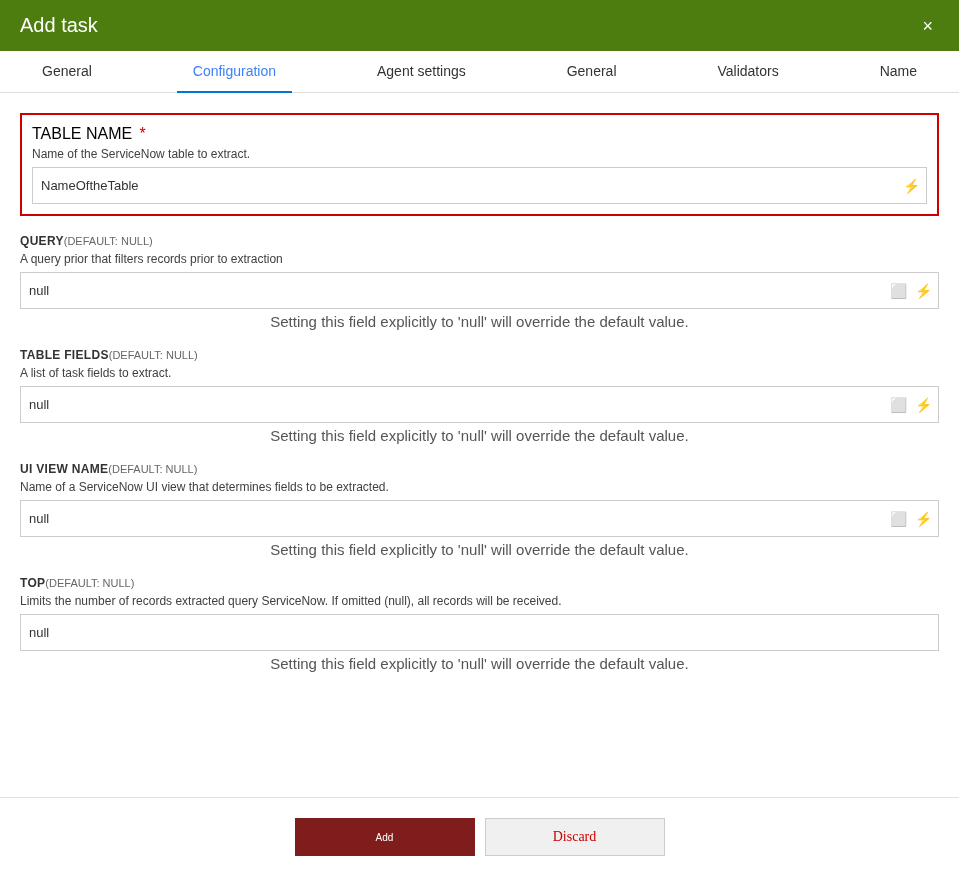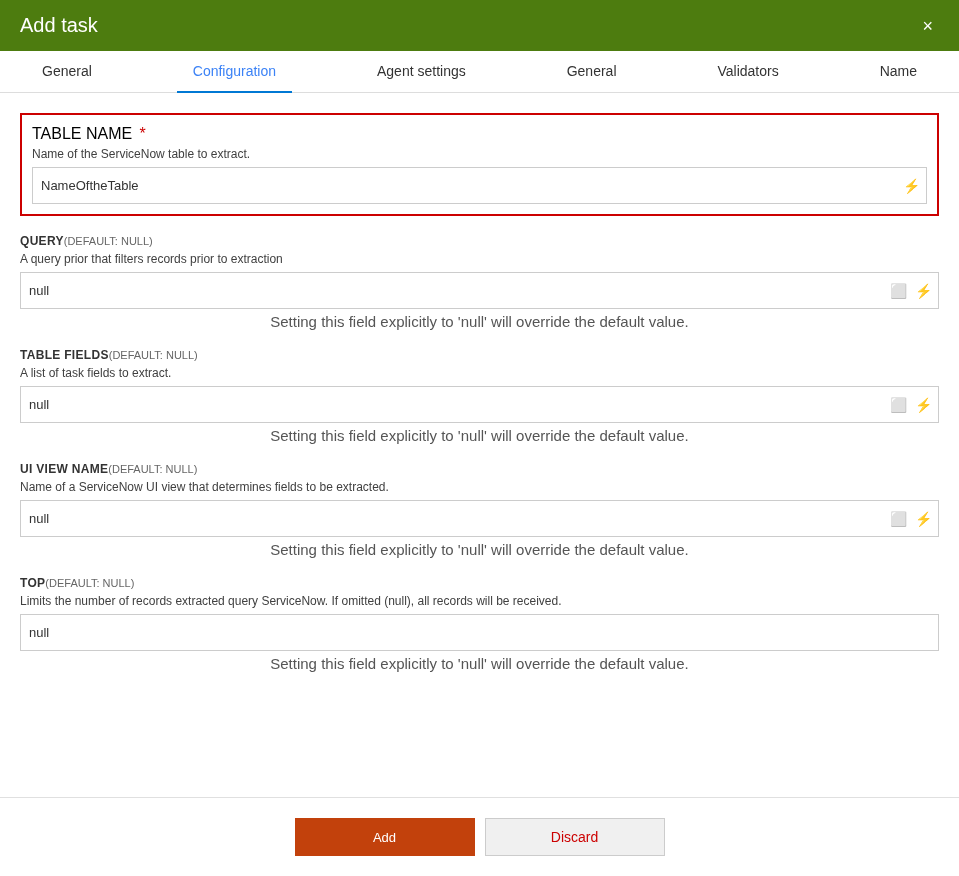--- a/index.html
+++ b/index.html
@@ -137,36 +137,37 @@
     }
     .footer {
       padding: 20px;
       display: flex;
       justify-content: center;
       gap: 10px;
       border-top: 1px solid #e0e0e0;
       margin-top: auto;
     }
     .btn-add {
-      background: #c2410c;
+      background: #7f1d1d;
       color: #fff;
       border: none;
       padding: 10px 60px;
-      font-size: 13px;
+      font-size: 10px;
       cursor: pointer;
       min-width: 180px;
     }
     .btn-discard {
       background: #f0f0f0;
       color: #c00;
       border: 1px solid #ccc;
       padding: 10px 60px;
       font-size: 14px;
       cursor: pointer;
       min-width: 180px;
+      font-family: Liberation Serif, serif;
     }
     .spacer { flex: 1; }
   </style>
 </head>
 <body>
 
 <div class="dialog">
 
   <div class="dialog-header">
     <span class="dialog-title">Add task</span>

